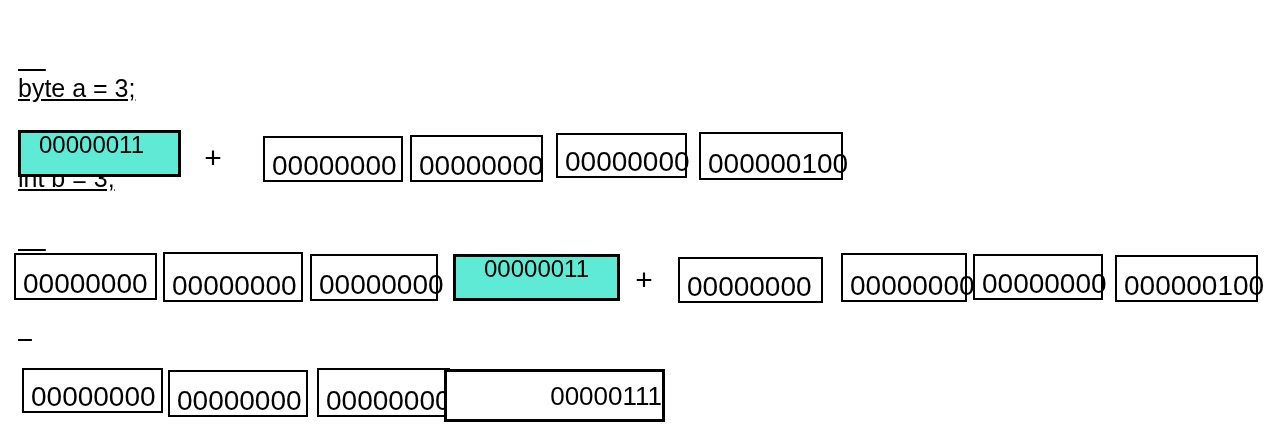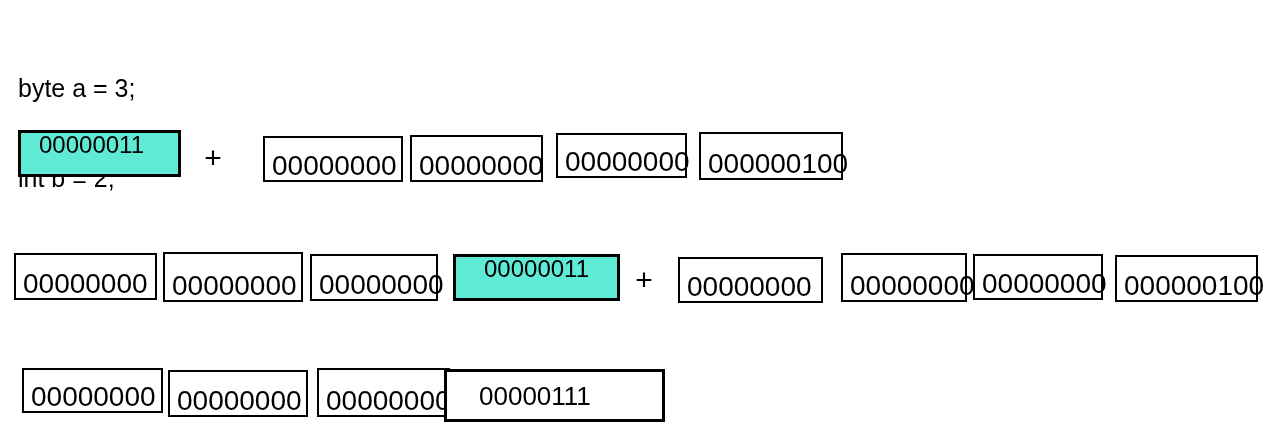--- a/index.html
+++ b/index.html
@@ -16,20 +16,21 @@
     font-family: "Liberation Sans", "DejaVu Sans", sans-serif;
     overflow: hidden;
   }
   .code {
     position: absolute;
     left: 18px;
     top: 13px;
     font-size: 25px;
     line-height: 30px;
     white-space: pre;
+    text-decoration: underline;
   }
   .bitbox {
     position: absolute;
     border: 2.5px solid #000000;
     background: #ffffff;
     display: flex;
     align-items: flex-end;
     padding-left: 7px;
     font-size: 28px;
     line-height: 1;
@@ -61,37 +62,37 @@
     font-size: 26px;
     line-height: 30px;
     white-space: nowrap;
   }
   .resultbox {
     position: absolute;
     border: 3px solid #000000;
     background: #ffffff;
     display: flex;
     align-items: center;
-    justify-content: flex-start;
+    justify-content: flex-end;
     padding-left: 32px;
     font-size: 26px;
     line-height: 1;
     box-sizing: border-box;
     z-index: 2;
     white-space: nowrap;
   }
 </style>
 </head>
 <body>
 
 <div class="canvas">
 
   <div class="code">
     <div>byte a = 3;</div>
-    <div>int b = 2;</div>
+    <div>int b = 3;</div>
     <div>int c = a + b</div>
   </div>
 
   <div class="cbox" style="left:18px; top:130px; width:163px; height:47px; padding-right:16px;">
     <span>00000011</span>
   </div>
   <div class="plus" style="left:197px; top:142px;">+</div>
   <div class="bitbox" style="left:263px; top:136px; width:140px; height:46px;">
     <span>00000000</span>
   </div>

